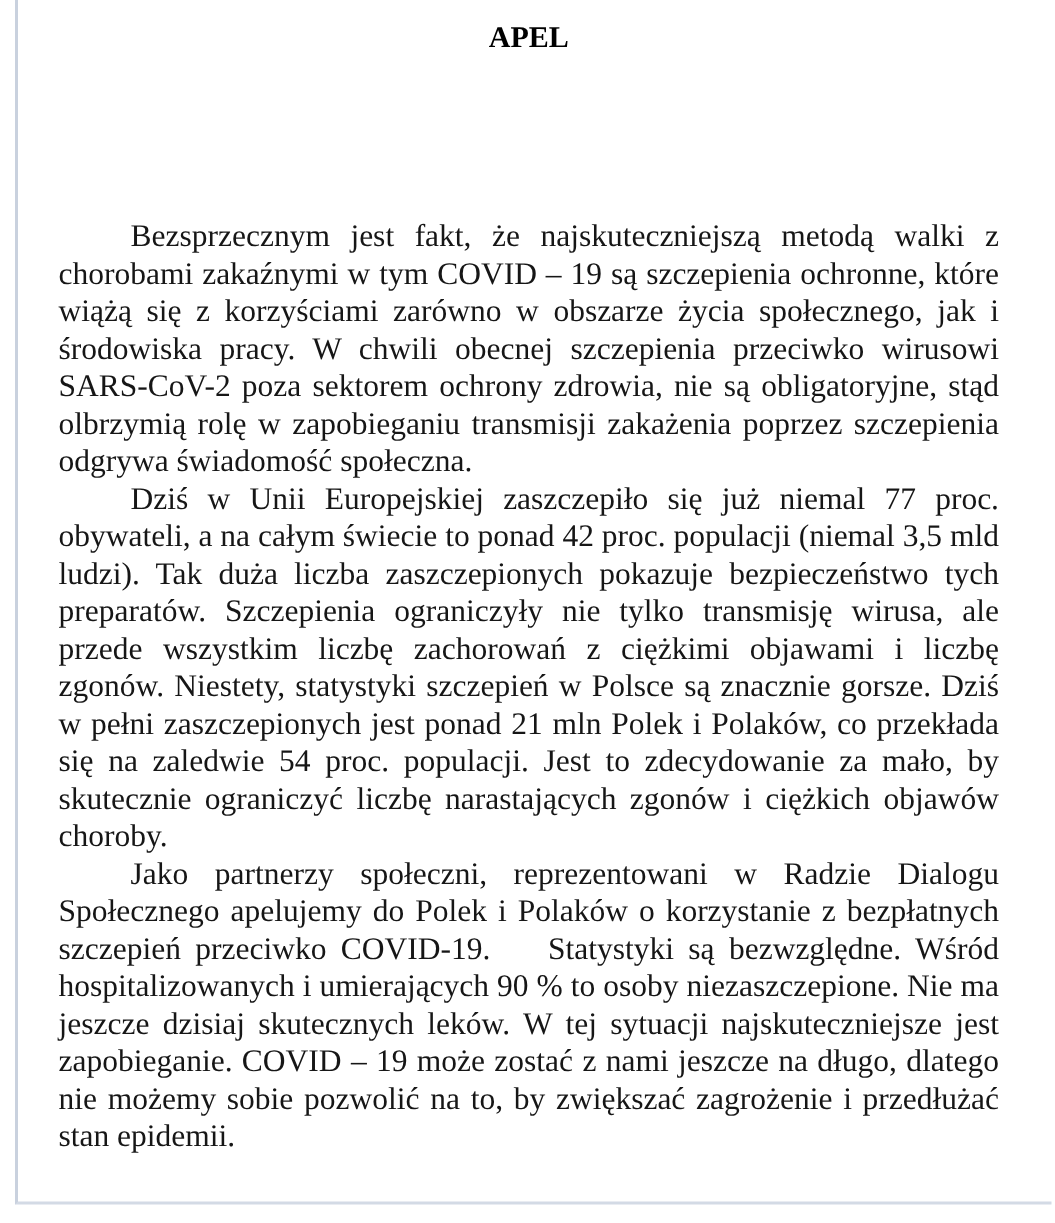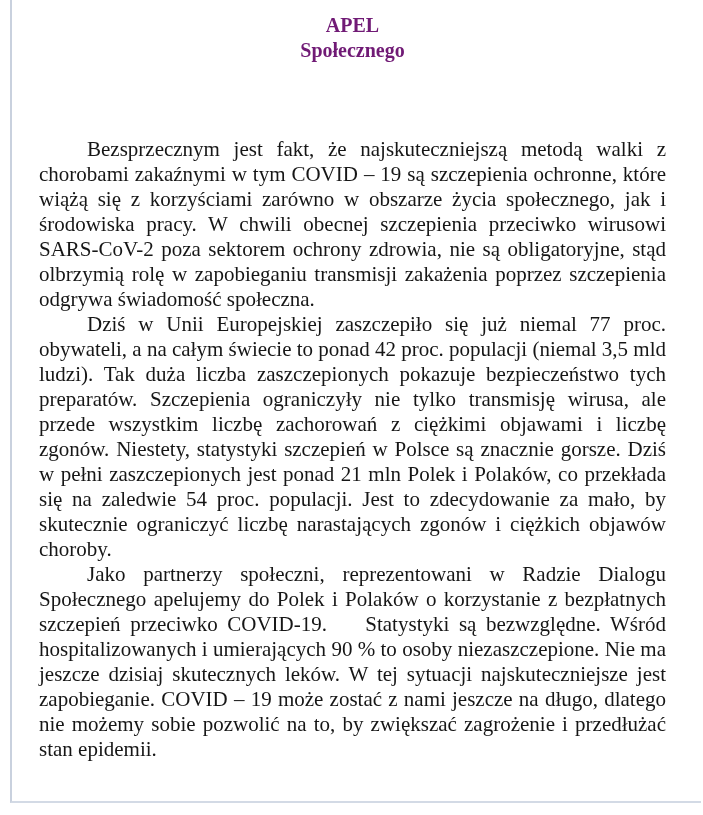--- a/index.html
+++ b/index.html
@@ -27,47 +27,46 @@
     box-sizing: border-box;
     padding: 13px 35px 0 27px;
     overflow: hidden;
     background: #ffffff;
   }
   .title-block {
     text-align: center;
     font-weight: bold;
     font-size: 20px;
     line-height: 25px;
-    color: #701a75;
+    color: #000000;
   }
   .title-line {
     white-space: nowrap;
   }
   .body-text {
-    margin-top: 74px;
+    margin-top: 107px;
     font-size: 21px;
     line-height: 25px;
     text-align: justify;
     color: #161616;
   }
   .body-text p {
     margin: 0;
     padding: 0;
     text-indent: 48px;
   }
 </style>
 </head>
 <body>
 
 <div class="viewport">
   <div class="page">
 
     <header class="title-block">
       <div class="title-line">APEL</div>
-      <div class="title-line">Społecznego</div>
     </header>
 
     <main class="body-text">
       <p>Bezsprzecznym jest fakt, że najskuteczniejszą metodą walki z chorobami zakaźnymi w tym COVID – 19 są szczepienia ochronne, które wiążą się z korzyściami zarówno w obszarze życia społecznego, jak i środowiska pracy. W chwili obecnej szczepienia przeciwko wirusowi SARS-CoV-2 poza sektorem ochrony zdrowia, nie są obligatoryjne, stąd olbrzymią rolę w zapobieganiu transmisji zakażenia poprzez szczepienia odgrywa świadomość społeczna.</p>
       <p>Dziś w Unii Europejskiej zaszczepiło się już niemal 77 proc. obywateli, a na całym świecie to ponad 42 proc. populacji (niemal 3,5 mld ludzi). Tak duża liczba zaszczepionych pokazuje bezpieczeństwo tych preparatów. Szczepienia ograniczyły nie tylko transmisję wirusa, ale przede wszystkim liczbę zachorowań z ciężkimi objawami i liczbę zgonów. Niestety, statystyki szczepień w Polsce są znacznie gorsze. Dziś w pełni zaszczepionych jest ponad 21 mln Polek i Polaków, co przekłada się na zaledwie 54 proc. populacji. Jest to zdecydowanie za mało, by skutecznie ograniczyć liczbę narastających zgonów i ciężkich objawów choroby.</p>
       <p>Jako partnerzy społeczni, reprezentowani w Radzie Dialogu Społecznego apelujemy do Polek i Polaków o korzystanie z bezpłatnych szczepień przeciwko COVID-19.&nbsp;&nbsp;&nbsp; Statystyki są bezwzględne. Wśród hospitalizowanych i umierających 90 % to osoby niezaszczepione. Nie ma jeszcze dzisiaj skutecznych leków. W tej sytuacji najskuteczniejsze jest zapobieganie. COVID – 19 może zostać z nami jeszcze na długo, dlatego nie możemy sobie pozwolić na to, by zwiększać zagrożenie i przedłużać stan epidemii.</p>
     </main>
 
   </div>
 </div>

